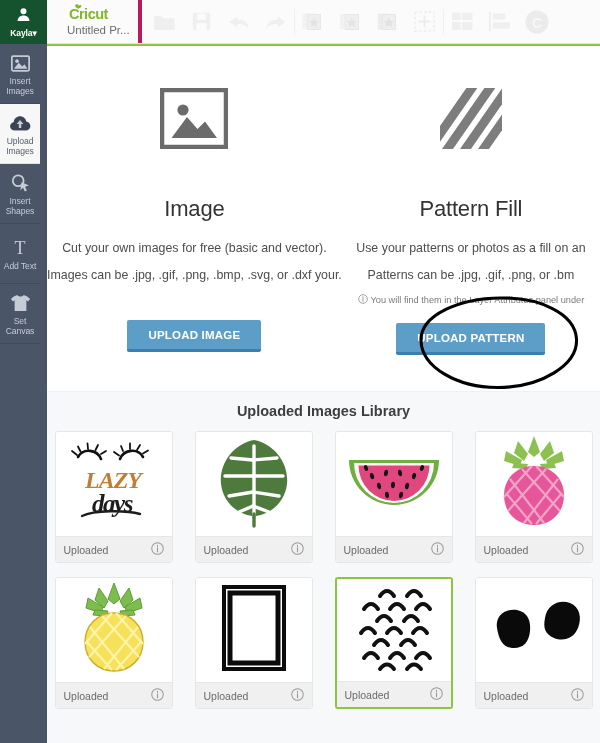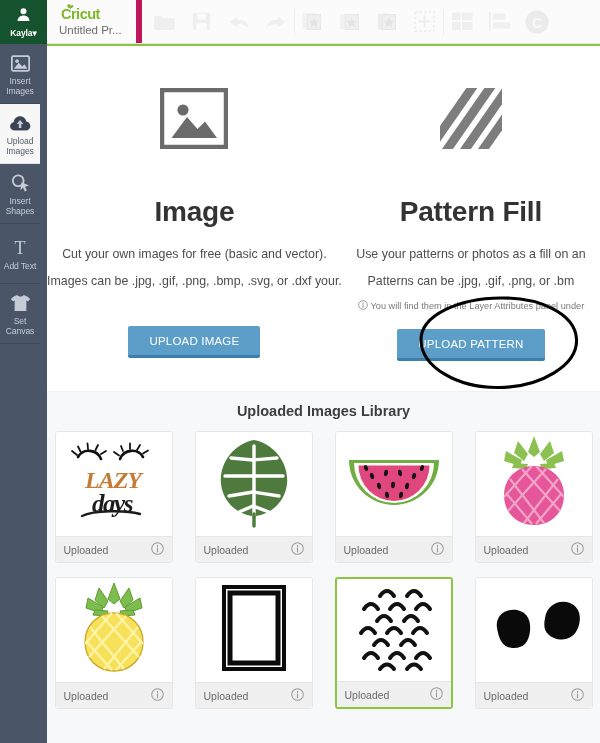--- a/index.html
+++ b/index.html
@@ -29,22 +29,22 @@
     cursor: pointer;
     flex: 0 0 auto;
   }
   .user-avatar { margin-bottom: 1px; }
   .user-name {
     font-size: 8.5px; color: #ffffff; font-weight: bold;
     letter-spacing: -0.1px; white-space: nowrap;
   }
   .brand-block {
     width: 95px; flex: 0 0 auto;
-    padding-left: 12px; padding-top: 3px;
-    border-right: 6px solid #be185d;
+    padding-left: 20px; padding-top: 3px;
+    border-right: 4px solid #be185d;
   }
   .brand-logo { display: block; height: 19px; }
   .project-title {
     font-size: 11.5px; color: #6d6d6d;
     margin-top: 2px; white-space: nowrap;
   }
   .toolbar {
     flex: 1 1 auto;
     display: flex; align-items: center;
     padding-left: 4px;
@@ -102,42 +102,42 @@
     height: 345px;
   }
   .opt-col {
     flex: 1 1 50%;
     display: flex; flex-direction: column; align-items: center;
     position: relative;
     overflow: visible;
   }
   .opt-icon { height: 72px; display: flex; align-items: center; justify-content: center; }
   .opt-title {
-    font-size: 28px; color: #333333; font-weight: bold;
+    font-size: 22px; color: #333333; font-weight: normal;
     margin-top: 42px; letter-spacing: -0.2px;
   }
   .opt-desc {
     font-size: 12.4px; color: #4d4d4d; margin-top: 19px;
     white-space: nowrap; text-align: right;
   }
   .opt-desc2 {
     font-size: 12.4px; color: #4d4d4d; margin-top: 13px;
     white-space: nowrap; text-align: center;
   }
   .opt-note {
     display: flex; align-items: center; gap: 3px;
     font-size: 9.2px; color: #7a7a7a; margin-top: 12px;
     white-space: nowrap;
   }
   .opt-note-spacer { height: 21px; }
   .upload-btn {
     margin-top: 17px;
     background: #5d9ec9;
     border: none; border-bottom: 3px solid #3b7fae;
-    color: #ffffff; font-size: 11.5px; font-weight: normal;
+    color: #ffffff; font-size: 11.5px; font-weight: bold;
     letter-spacing: 0.2px;
     padding: 9px 21px 8px 21px;
     border-radius: 2px; cursor: pointer;
     font-family: "Liberation Sans", sans-serif;
   }
 
   
   .annotation {
     position: absolute;
     left: 372px; top: 249px;

